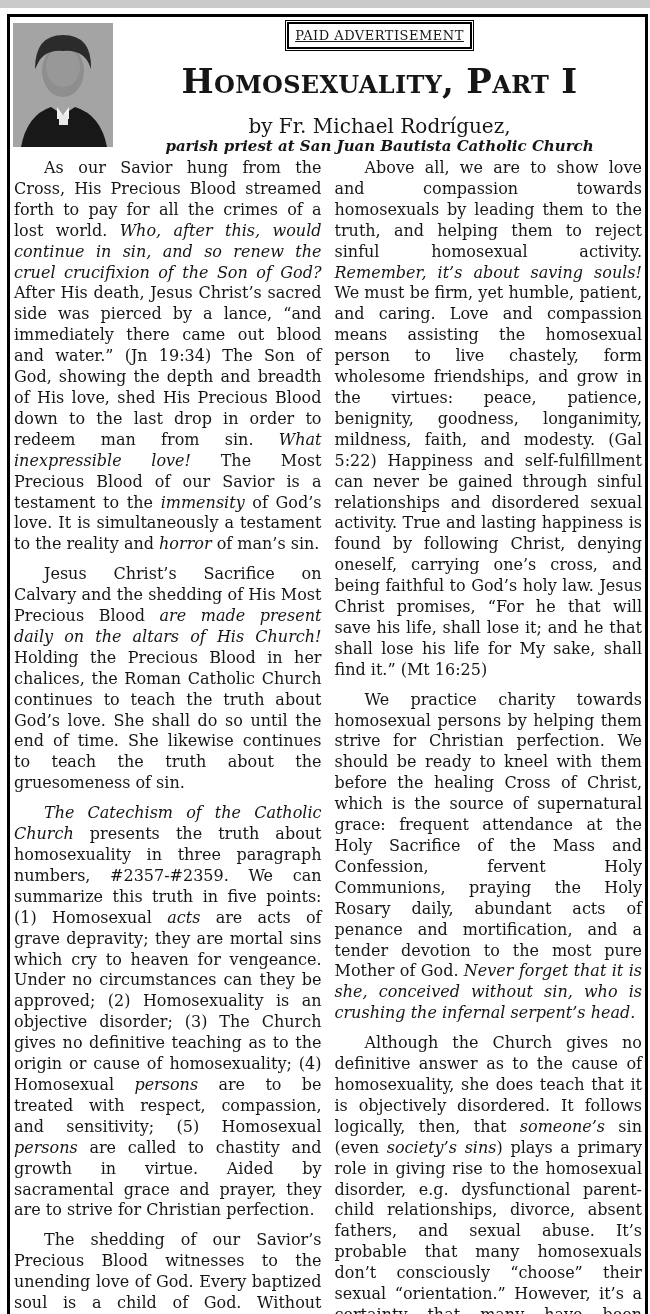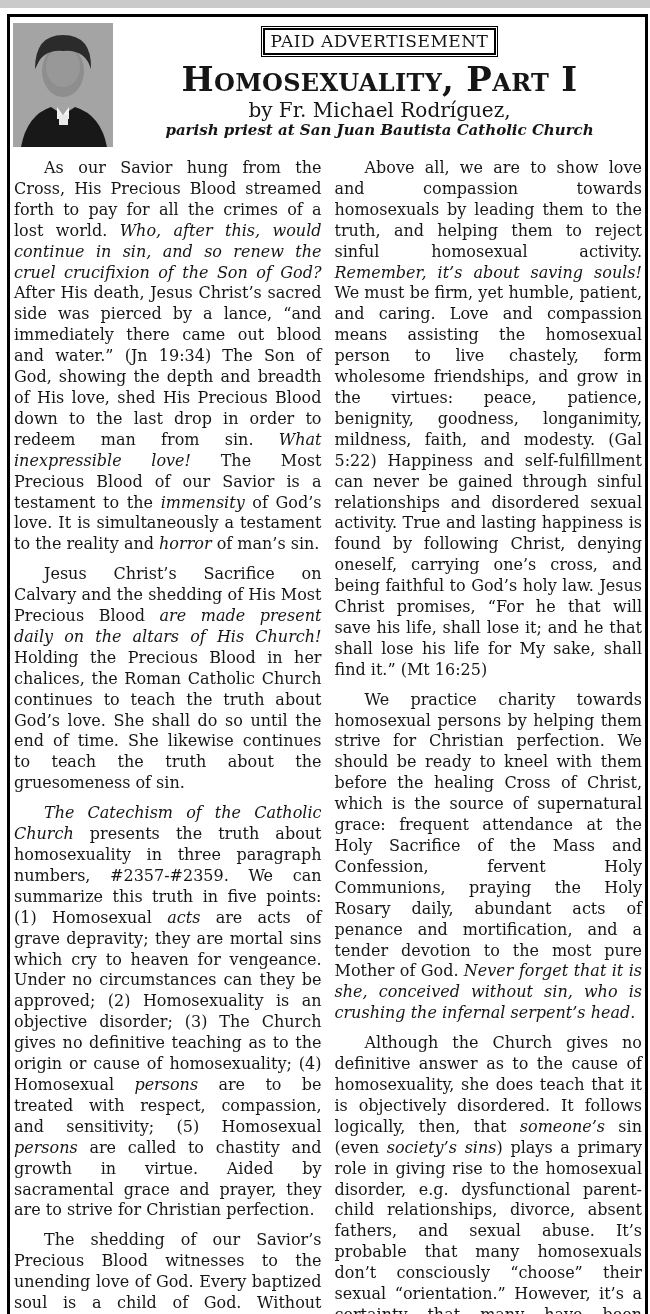--- a/index.html
+++ b/index.html
@@ -12,27 +12,27 @@
   .scan-top{position:absolute;top:0;left:0;width:650px;height:8px;background:#cacaca;}
   .frame{
     position:absolute;left:7px;top:14px;width:641px;height:1300px;
     box-sizing:border-box;border:3px solid #000;border-bottom:0;background:#fff;
   }
   .header{position:relative;height:134px;}
   .photo{position:absolute;left:3px;top:6px;width:100px;height:124px;overflow:hidden;}
   .photo svg{display:block;}
   .header-text{margin-left:104px;text-align:center;padding-top:2px;}
   .paid-badge{
-    display:inline-block;margin-top:9px;border:2px solid #000;
+    display:inline-block;margin-top:3px;border:2px solid #000;
     outline:1px solid #000;outline-offset:1px;
-    padding:0 6px;font-size:17px;line-height:23px;letter-spacing:0.5px;
+    padding:0 6px;font-size:13px;line-height:23px;letter-spacing:0.5px;text-decoration:underline;
   }
   .title{font-weight:700;font-variant:small-caps;font-size:34px;line-height:34px;margin-top:4px;letter-spacing:0.3px;}
-  .title2{margin-top:7px;}
-  .byline{font-size:20px;line-height:22px;margin-top:3px;}
+  .title2{margin-top:15px;}
+  .byline{font-size:20px;line-height:22px;margin-top:17px;}
   .affiliation{font-size:15px;font-weight:700;font-style:italic;line-height:19px;}
   .columns{display:flex;gap:13px;padding:7px 3px 0 4px;}
   .col{flex:1 1 0;min-width:0;text-align:justify;font-size:16px;line-height:20.9px;}
   .para{margin:0 0 9px;text-indent:30px;}
   .seg-n{font-style:normal;font-weight:400;margin-top:24px;}
   .seg-i{font-style:italic;}
   .seg-b{font-weight:400;}
   .seg-bi{font-weight:400;font-style:italic;}
 </style>
 </head>

